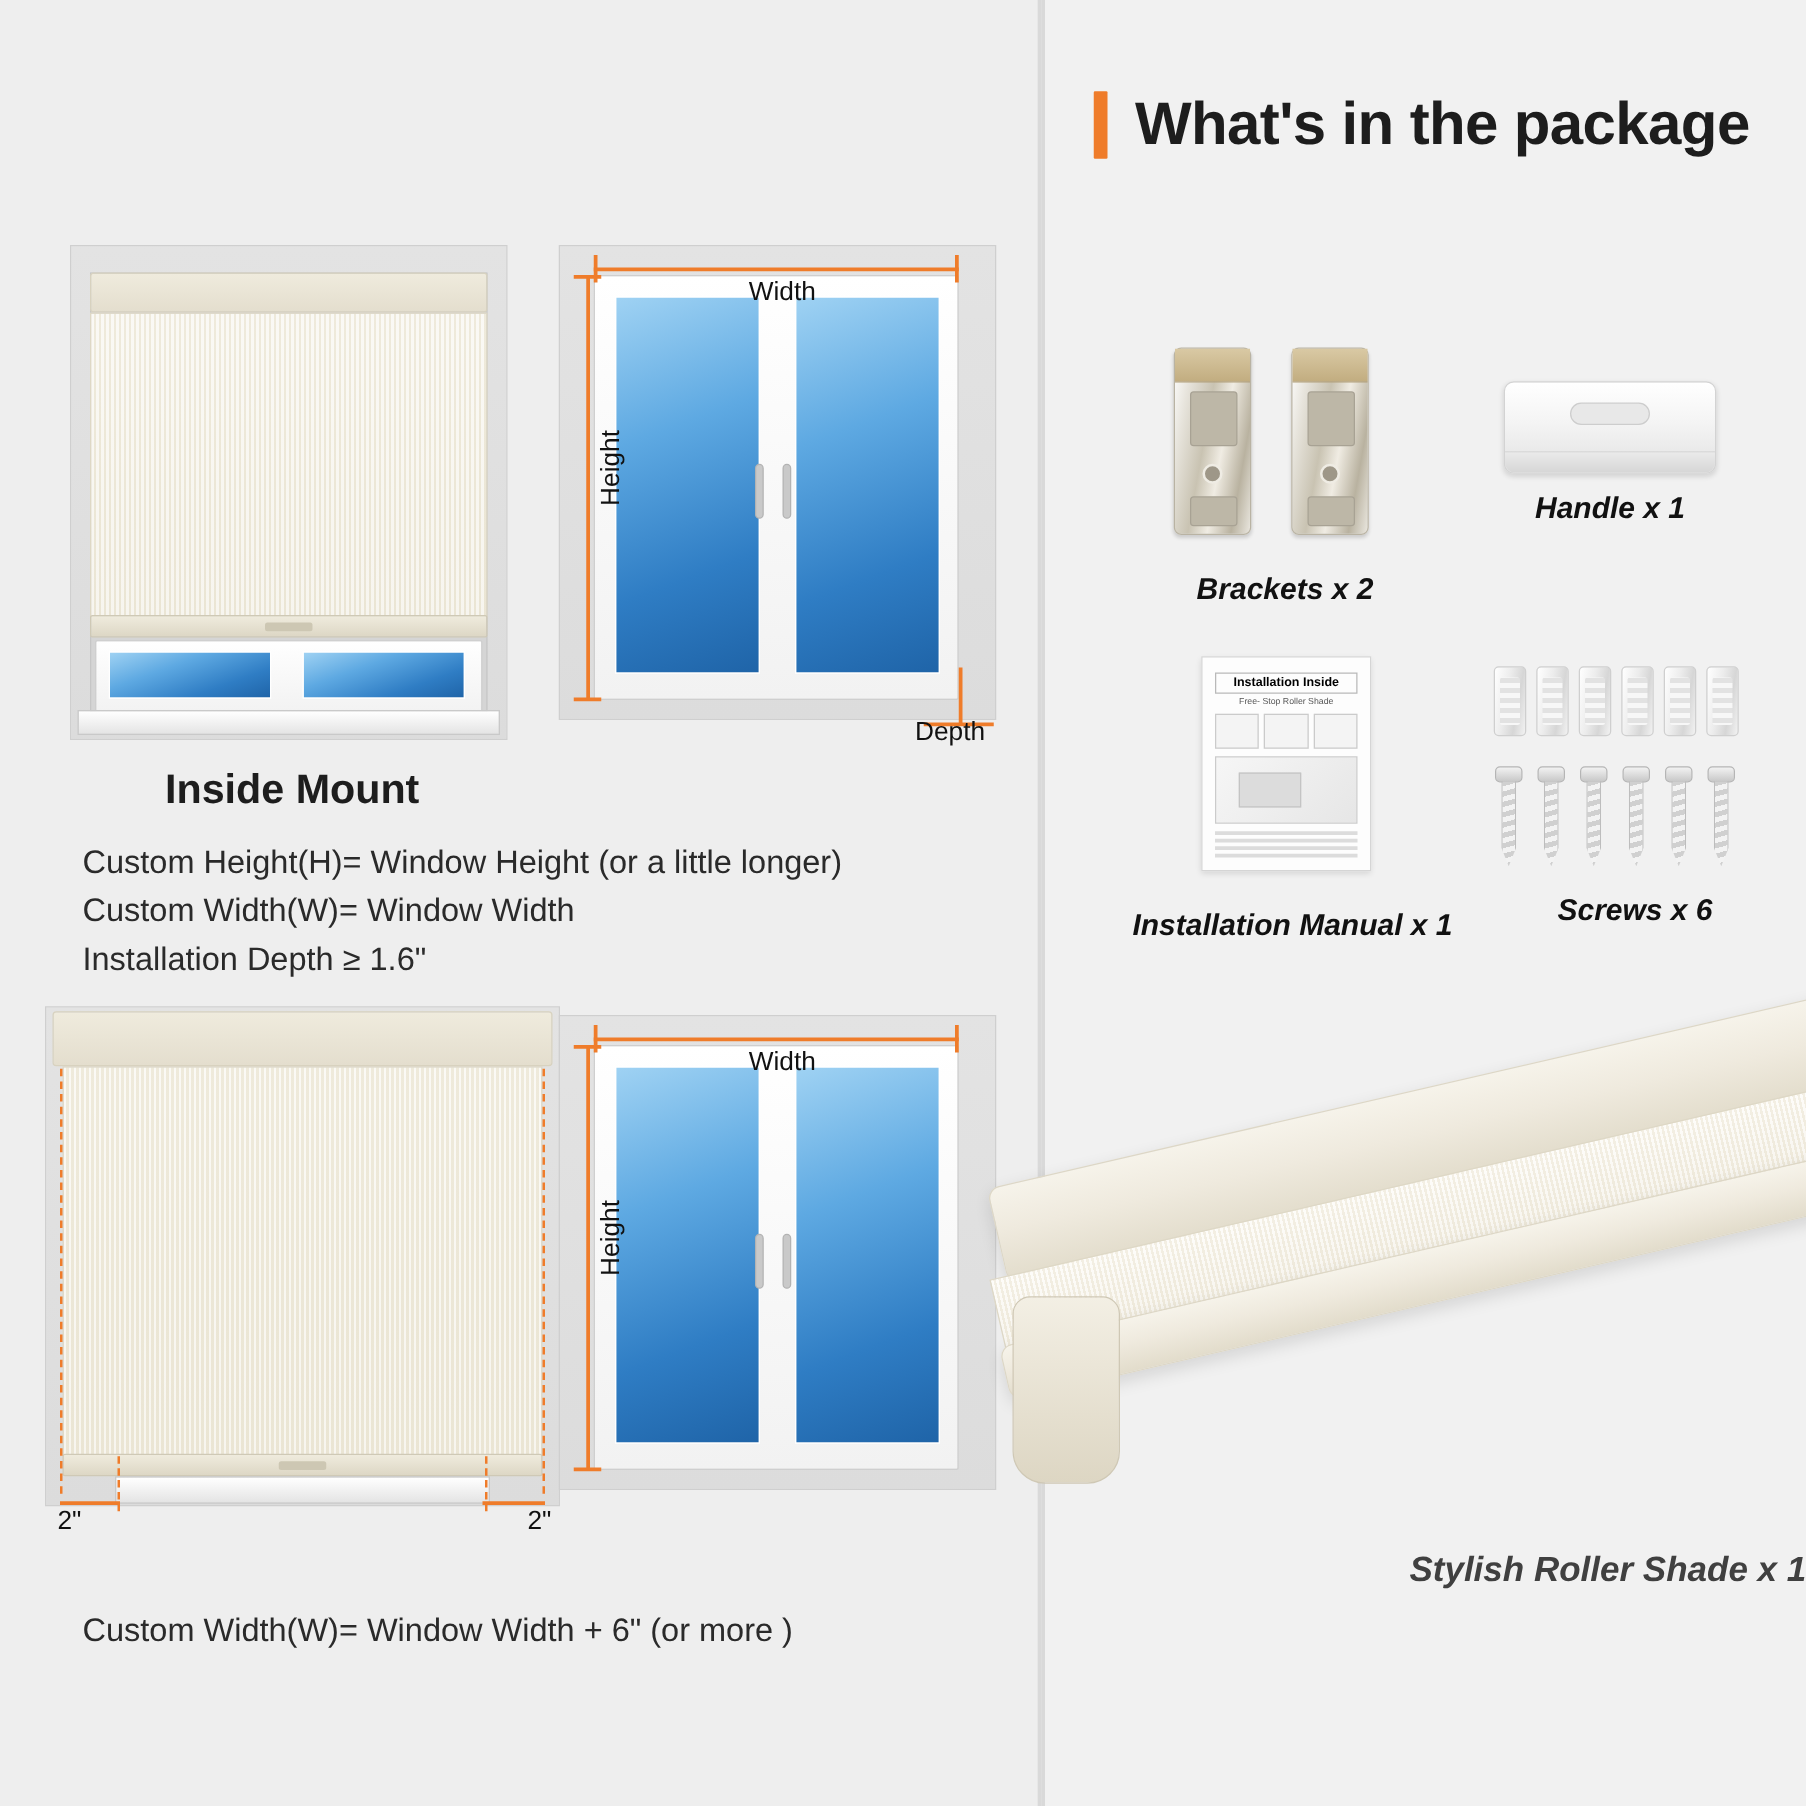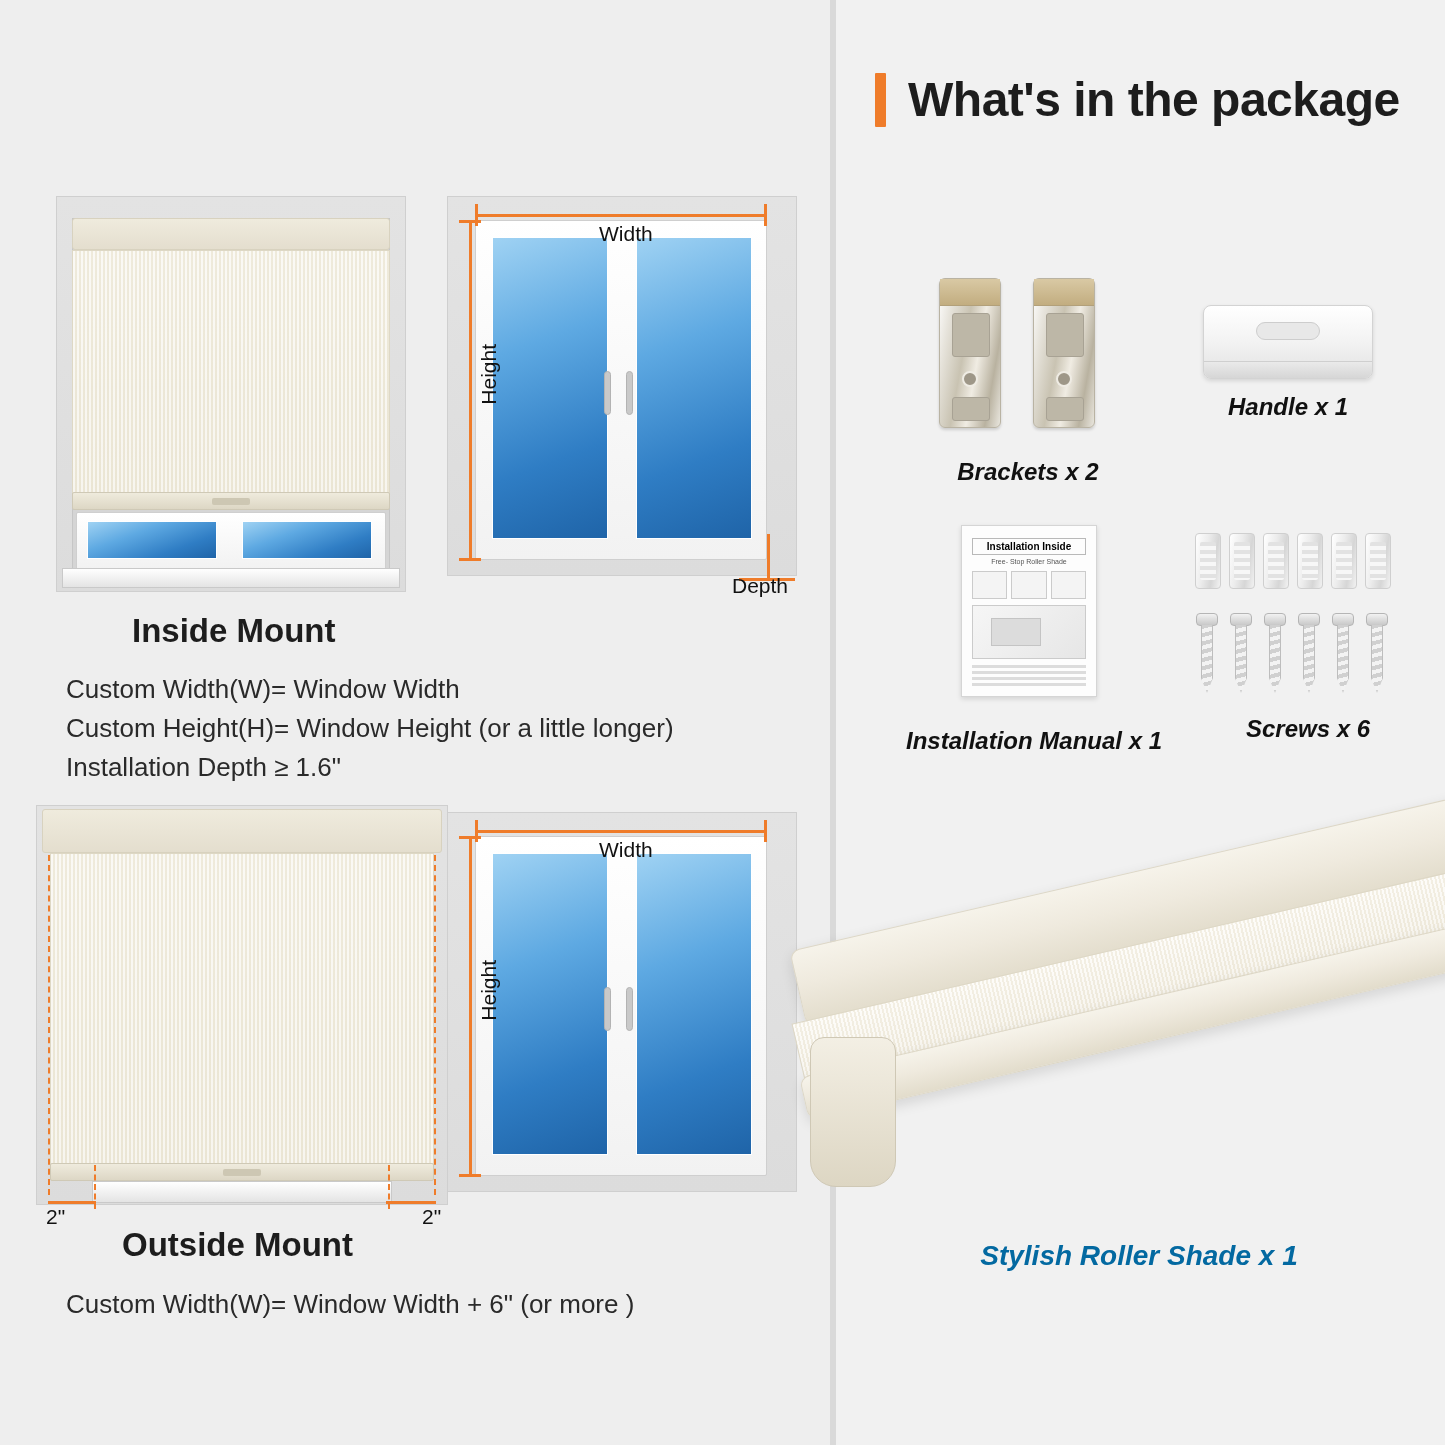--- a/index.html
+++ b/index.html
@@ -111,21 +111,21 @@
     position:absolute;font-size:33px;font-weight:bold;color:#1d1d1d;
   }
   .lines{position:absolute;font-size:26px;color:#2a2a2a;line-height:39px;}
   .lines div{white-space:nowrap;}
 
   
   .part-label{
     position:absolute;font-size:24px;font-weight:bold;font-style:italic;color:#111;text-align:center;
   }
   .big-part-label{
-    position:absolute;font-size:28px;font-weight:bold;font-style:italic;color:#0369a1;text-align:center;width:100%;
+    position:absolute;font-size:28px;font-weight:bold;font-style:italic;color:#404040;text-align:right;width:100%;
   }
 
   
   .bracket{
     position:absolute;width:62px;height:150px;
     background:linear-gradient(100deg,#ffffff 0%,#e7e4dc 18%,#c9c3b2 42%,#f0ece3 60%,#b9b2a0 82%,#e9e6de 100%);
     border:1px solid #b9b3a3;border-radius:6px;box-sizing:border-box;
     box-shadow:0 2px 3px rgba(0,0,0,0.15);
   }
   .bracket .slot{
@@ -276,22 +276,22 @@
       <div class="meas-label meas-vert" style="left:30px;top:148px;">Height</div>
 
       <div class="tick-v" style="left:320px;top:338px;height:46px;"></div>
       <div class="tick-h" style="left:292px;top:382px;width:56px;"></div>
       <div class="meas-label" style="left:285px;top:378px;">Depth</div>
     </div>
 
     <div class="caption" style="left:132px;top:612px;">Inside Mount</div>
 
     <div class="lines" style="left:66px;top:670px;">
+      <div>Custom Height(H)= Window Height (or a little longer)</div>
       <div>Custom Width(W)= Window Width</div>
-      <div>Custom Height(H)= Window Height (or a little longer)</div>
       <div>Installation Depth ≥ 1.6"</div>
     </div>
 
     <div class="win-wrap" style="left:36px;top:805px;width:412px;height:420px;">
       <div class="wall" style="left:0;top:0;width:412px;height:400px;"></div>
 
       <div class="valance" style="position:absolute;left:6px;top:4px;width:400px;height:44px;"></div>
 
       <div class="fabric" style="position:absolute;left:14px;top:48px;width:384px;height:312px;"></div>
 
@@ -324,21 +324,20 @@
       <div class="tick-v" style="left:28px;top:8px;height:22px;"></div>
       <div class="tick-v" style="left:317px;top:8px;height:22px;"></div>
       <div class="meas-label" style="left:152px;top:26px;">Width</div>
 
       <div class="tick-v" style="left:22px;top:24px;height:340px;"></div>
       <div class="tick-h" style="left:12px;top:24px;width:22px;"></div>
       <div class="tick-h" style="left:12px;top:362px;width:22px;"></div>
       <div class="meas-label meas-vert" style="left:30px;top:148px;">Height</div>
     </div>
 
-    <div class="caption" style="left:122px;top:1226px;">Outside Mount</div>
 
     <div class="lines" style="left:66px;top:1285px;">
       <div>Custom Width(W)= Window Width + 6"  (or more )</div>
     </div>
 
   </div>
 
   <div class="panel-right">
     <div class="divider-v"></div>
 

